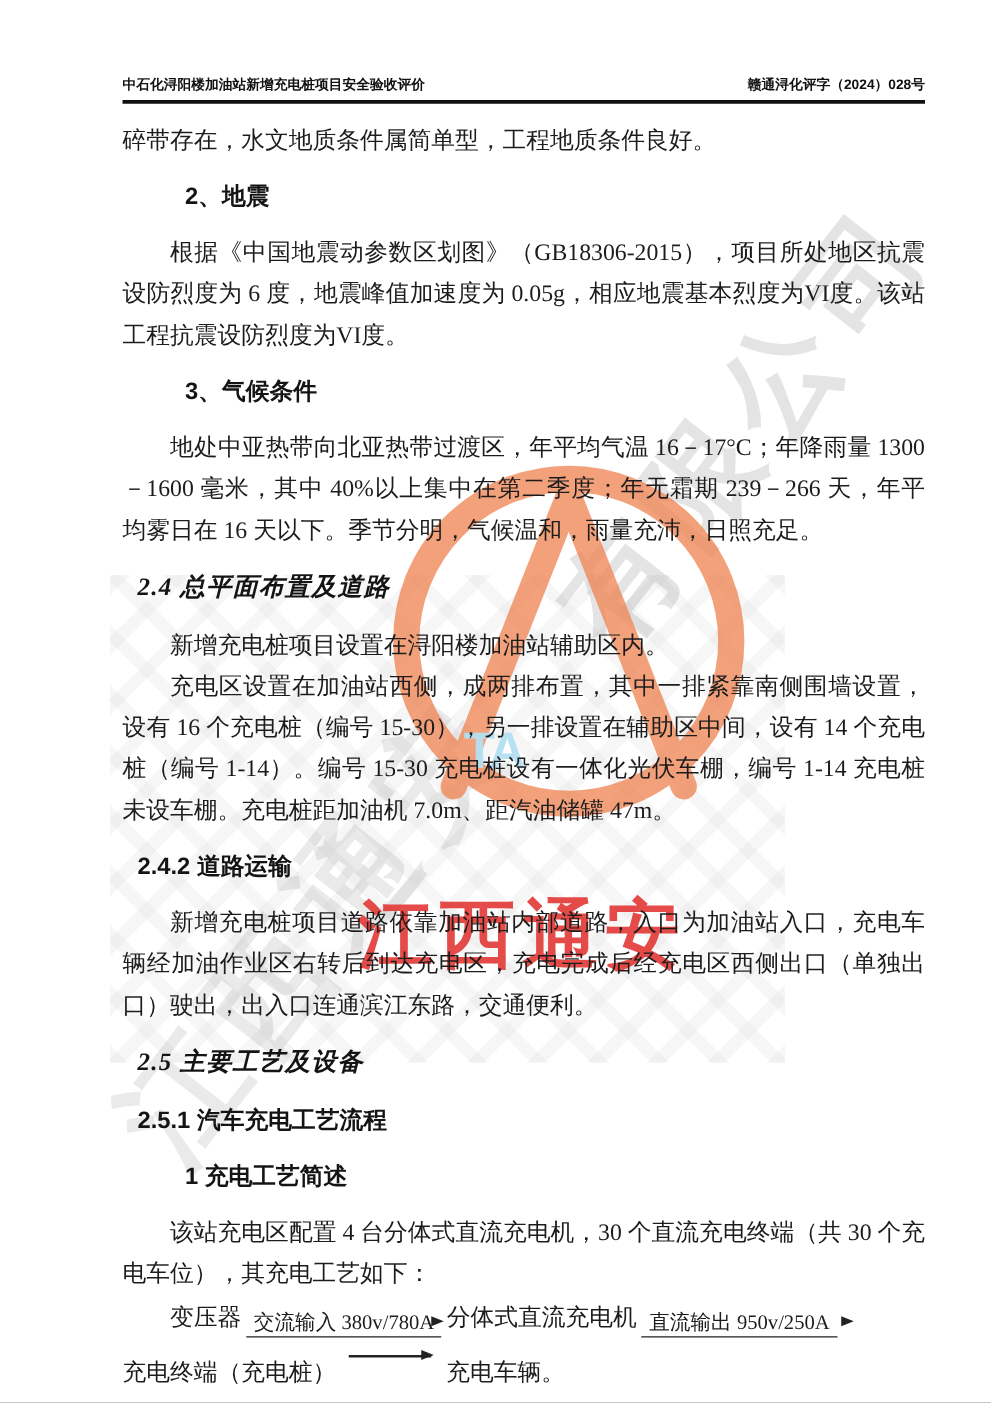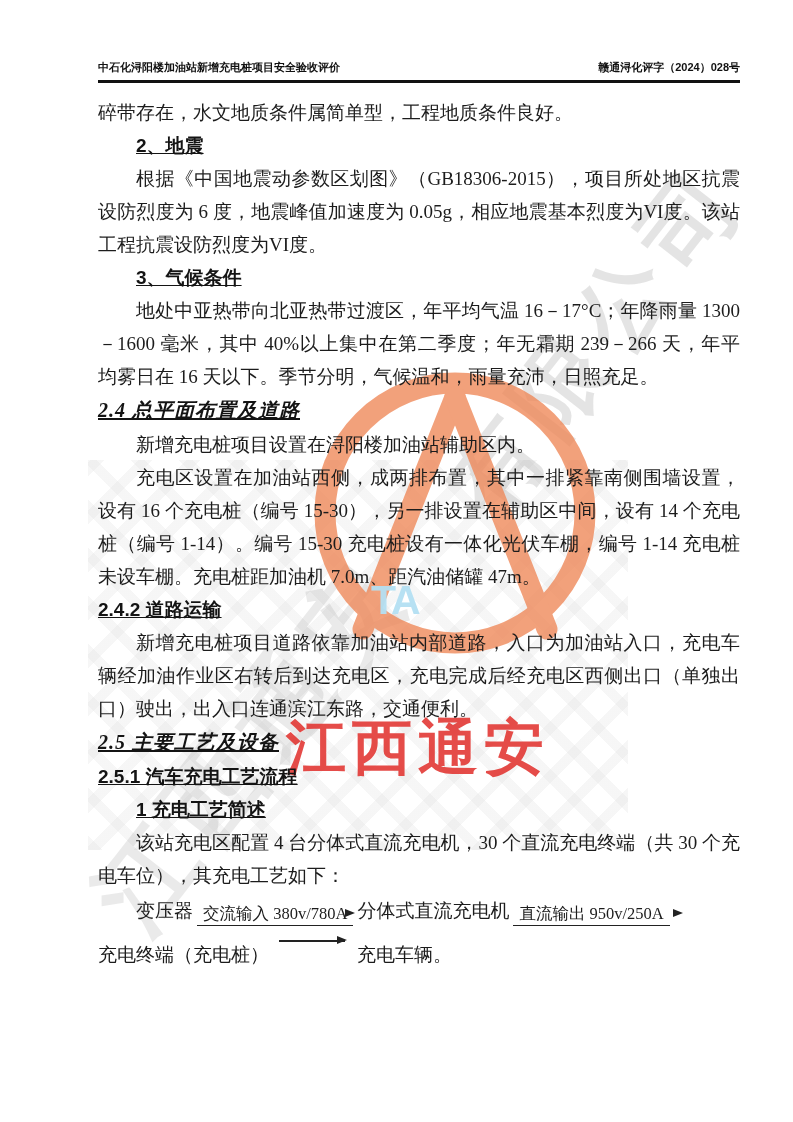--- a/index.html
+++ b/index.html
@@ -48,22 +48,22 @@
     display:flex;justify-content:space-between;align-items:flex-end;
     margin-top:60px;padding-bottom:5px;
     border-bottom:3px solid #111;
     font-family:"Liberation Sans","DejaVu Sans",sans-serif;
     font-weight:bold;font-size:11px;color:#111;
   }
   .body-text{font-size:19px;line-height:33px;text-align:justify;}
   .para{margin:0;text-indent:2em;}
   .first-para{margin-top:13px;text-indent:0;}
   .h-bold{
-    margin:0;font-family:"Liberation Sans","DejaVu Sans",sans-serif;
-    font-weight:bold;font-size:19px;line-height:33px;color:#141414;text-decoration:underline;
+    margin:12px;font-family:"Liberation Sans","DejaVu Sans",sans-serif;
+    font-weight:bold;font-size:19px;line-height:33px;color:#141414;
   }
   .h-indent{text-indent:2em;}
   .h-italic{
     font-family:"Liberation Serif","DejaVu Serif",serif;
     font-style:italic;font-weight:bold;font-size:20px;line-height:35px;
     letter-spacing:1px;
   }
   
   .flow{margin-top:4px;font-size:19px;}
   .flow-row1{display:flex;align-items:flex-end;}

